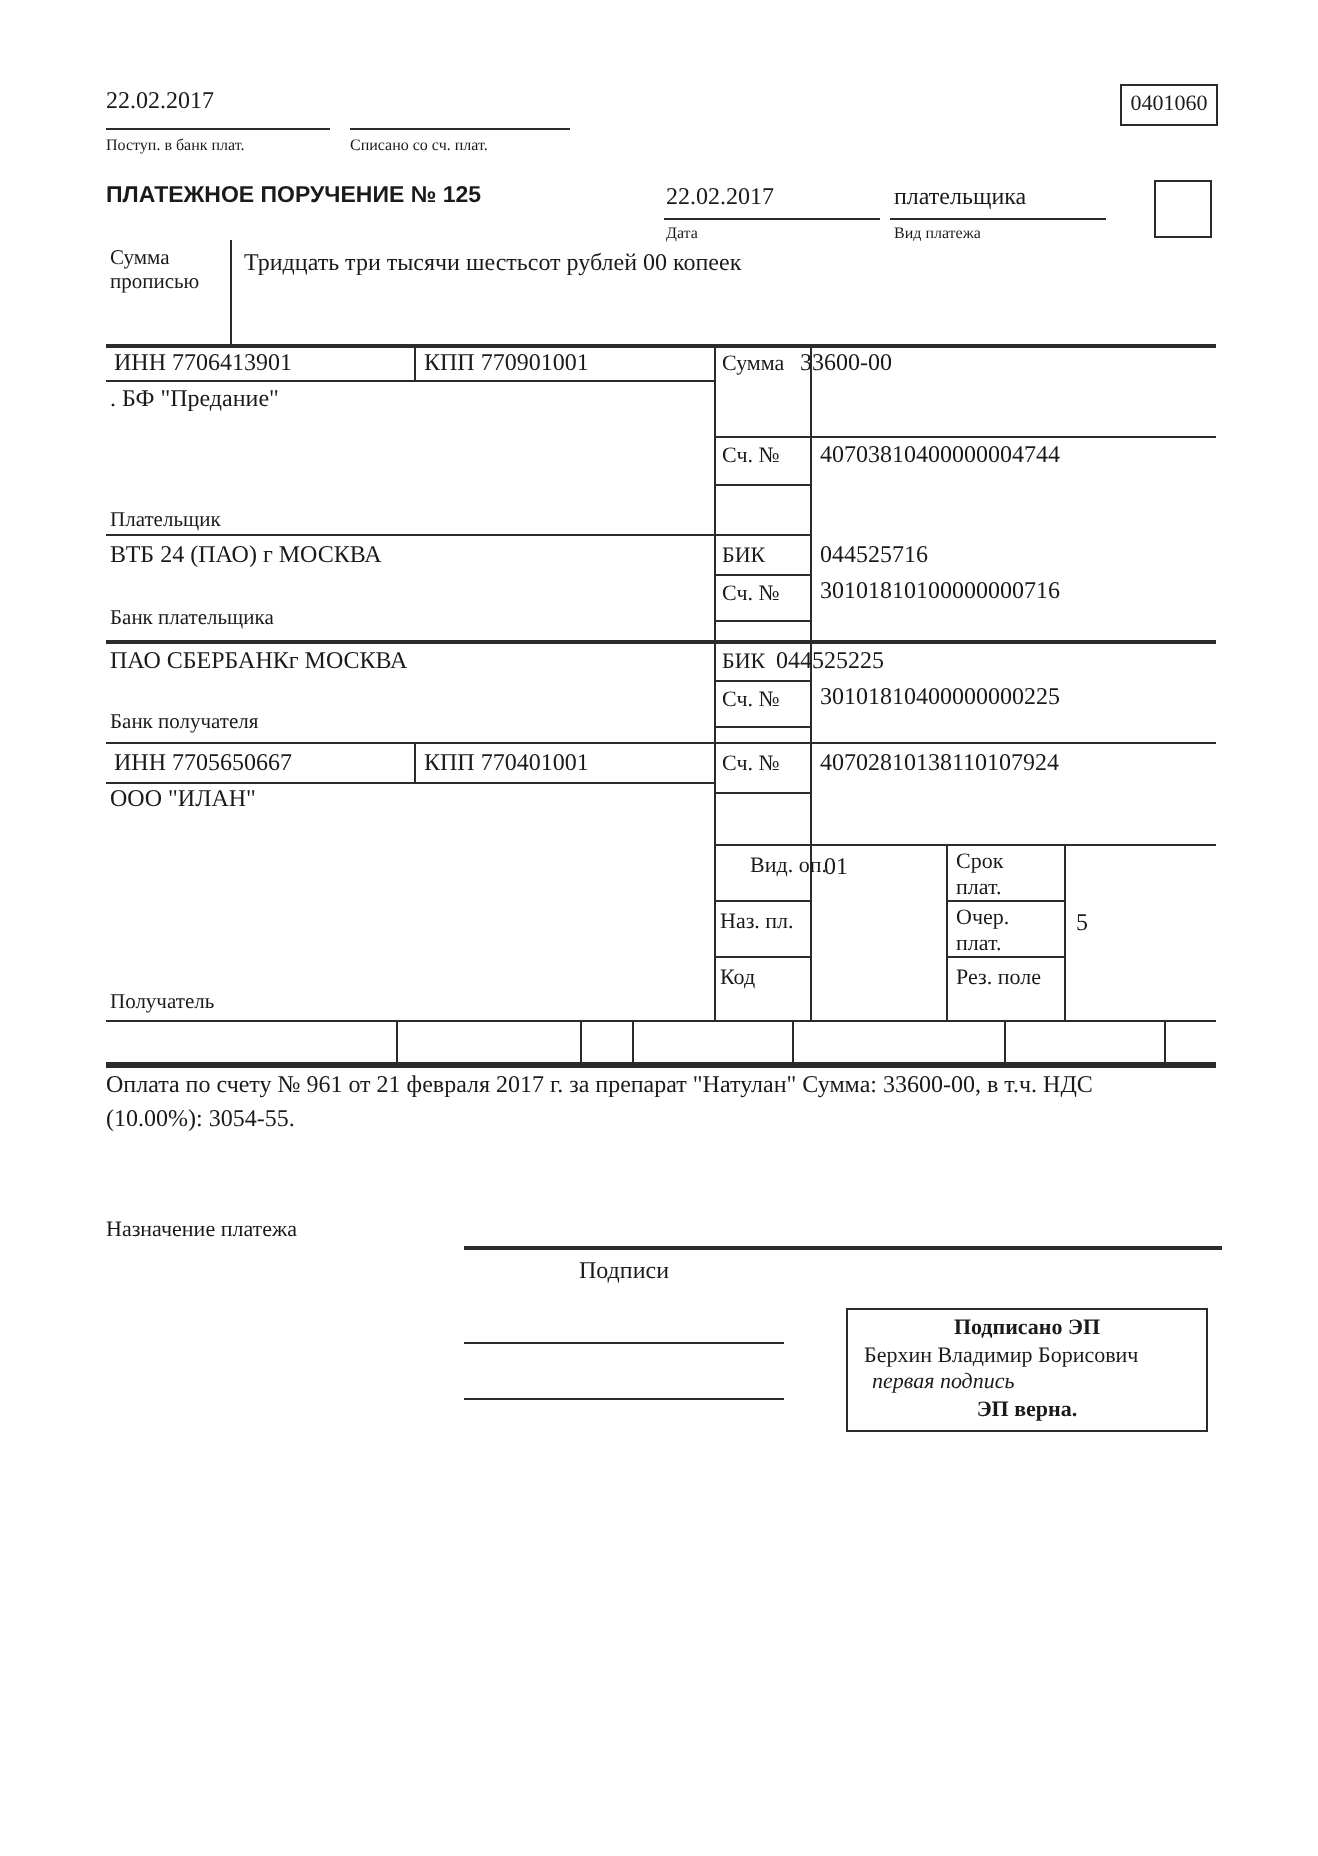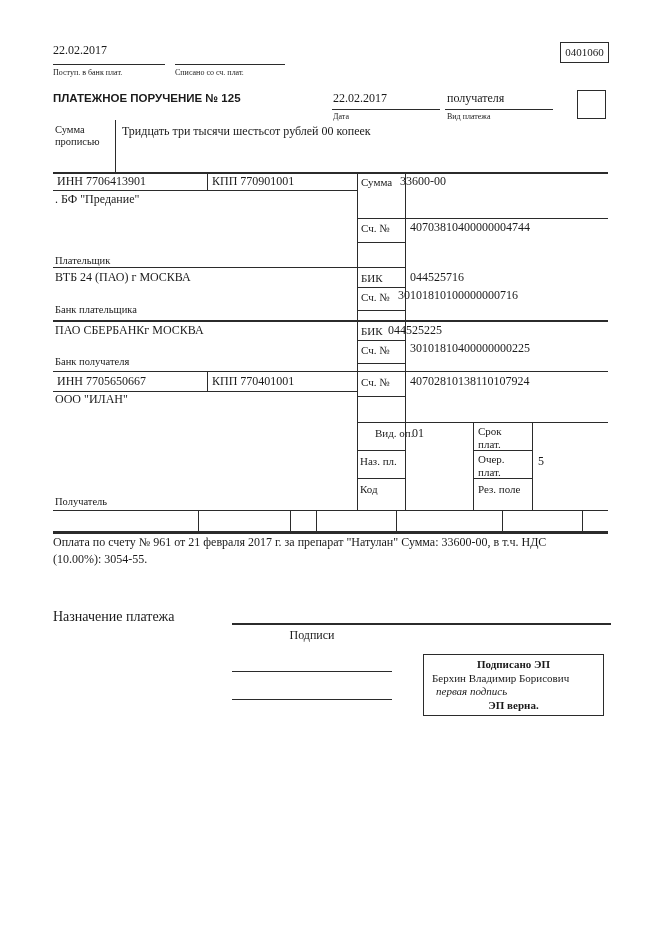--- a/index.html
+++ b/index.html
@@ -3,21 +3,21 @@
 <meta charset="utf-8">
 <style>
   html,body{margin:0;padding:0;background:#e8e8e8;}
   #page{position:relative;width:659px;height:928px;background:#ffffff;overflow:hidden;
         font-family:"Liberation Serif",serif;color:#1a1a1a;}
   .t{position:absolute;white-space:nowrap;line-height:1.15;}
   .s12{font-size:12px;}
   .s11{font-size:11px;}
   .s10{font-size:10.5px;}
   .s8{font-size:8px;}
-  .s9{font-size:14px;}
+  .s9{font-size:11px;}
   .bold{font-weight:bold;}
   .sans{font-family:"Liberation Sans",sans-serif;}
   .pre{white-space:pre-line;}
   .hl,.vl{position:absolute;background:#2b2b2b;}
   .hl{height:1px;}
   .vl{width:1px;}
   .box{position:absolute;border:1.5px solid #2b2b2b;box-sizing:border-box;}
   .center{text-align:center;}
   #stamp{position:absolute;left:53px;top:623px;width:179px;height:133px;
          border:2px solid #2a2ab0;box-sizing:border-box;color:#2a2ab0;
@@ -38,21 +38,21 @@
   <div class="t s8" style="left:53px;top:68px;">Поступ. в банк плат.</div>
   <div class="t s8" style="left:175px;top:68px;">Списано со сч. плат.</div>
   <div class="box" style="left:560px;top:42px;width:49px;height:21px;">
     <div class="center s11" style="line-height:18px;">0401060</div>
   </div>
 
   <div class="t sans bold" style="left:53px;top:92px;font-size:11.5px;">ПЛАТЕЖНОЕ ПОРУЧЕНИЕ № 125</div>
   <div class="t s12" style="left:333px;top:92px;">22.02.2017</div>
   <div class="hl" style="left:332px;top:109px;width:108px;"></div>
   <div class="t s8" style="left:333px;top:112px;">Дата</div>
-  <div class="t s12" style="left:447px;top:92px;">получателя</div>
+  <div class="t s12" style="left:447px;top:92px;">плательщика</div>
   <div class="hl" style="left:445px;top:109px;width:108px;"></div>
   <div class="t s8" style="left:447px;top:112px;">Вид платежа</div>
   <div class="box" style="left:577px;top:90px;width:29px;height:29px;"></div>
 
   <div class="t s10 pre" style="left:55px;top:124px;">Сумма
 прописью</div>
   <div class="vl" style="left:115px;top:120px;height:52px;"></div>
   <div class="t s12" style="left:122px;top:125px;">Тридцать три тысячи шестьсот рублей 00 копеек</div>
 
   <div class="hl" style="left:53px;top:172px;width:555px;height:2px;"></div>
@@ -72,21 +72,21 @@
   <div class="t s12" style="left:410px;top:221px;">40703810400000004744</div>
   <div class="hl" style="left:357px;top:242px;width:48px;"></div>
   <div class="t s10" style="left:55px;top:255px;">Плательщик</div>
   <div class="hl" style="left:53px;top:267px;width:352px;"></div>
 
   <div class="t s12" style="left:55px;top:271px;">ВТБ 24 (ПАО) г МОСКВА</div>
   <div class="t s11" style="left:361px;top:272px;">БИК</div>
   <div class="t s12" style="left:410px;top:271px;">044525716</div>
   <div class="hl" style="left:357px;top:287px;width:48px;"></div>
   <div class="t s11" style="left:361px;top:291px;">Сч. №</div>
-  <div class="t s12" style="left:398px;top:289px;">30101810100000000716</div>
+  <div class="t s12" style="left:410px;top:289px;">30101810100000000716</div>
   <div class="hl" style="left:357px;top:310px;width:48px;"></div>
   <div class="t s10" style="left:55px;top:304px;">Банк плательщика</div>
   <div class="hl" style="left:53px;top:320px;width:555px;height:1.5px;"></div>
 
   <div class="t s12" style="left:55px;top:324px;">ПАО СБЕРБАНКг МОСКВА</div>
   <div class="t s11" style="left:361px;top:325px;">БИК</div>
   <div class="t s12" style="left:388px;top:324px;">044525225</div>
   <div class="hl" style="left:357px;top:340px;width:48px;"></div>
   <div class="t s11" style="left:361px;top:344px;">Сч. №</div>
   <div class="t s12" style="left:410px;top:342px;">30101810400000000225</div>

